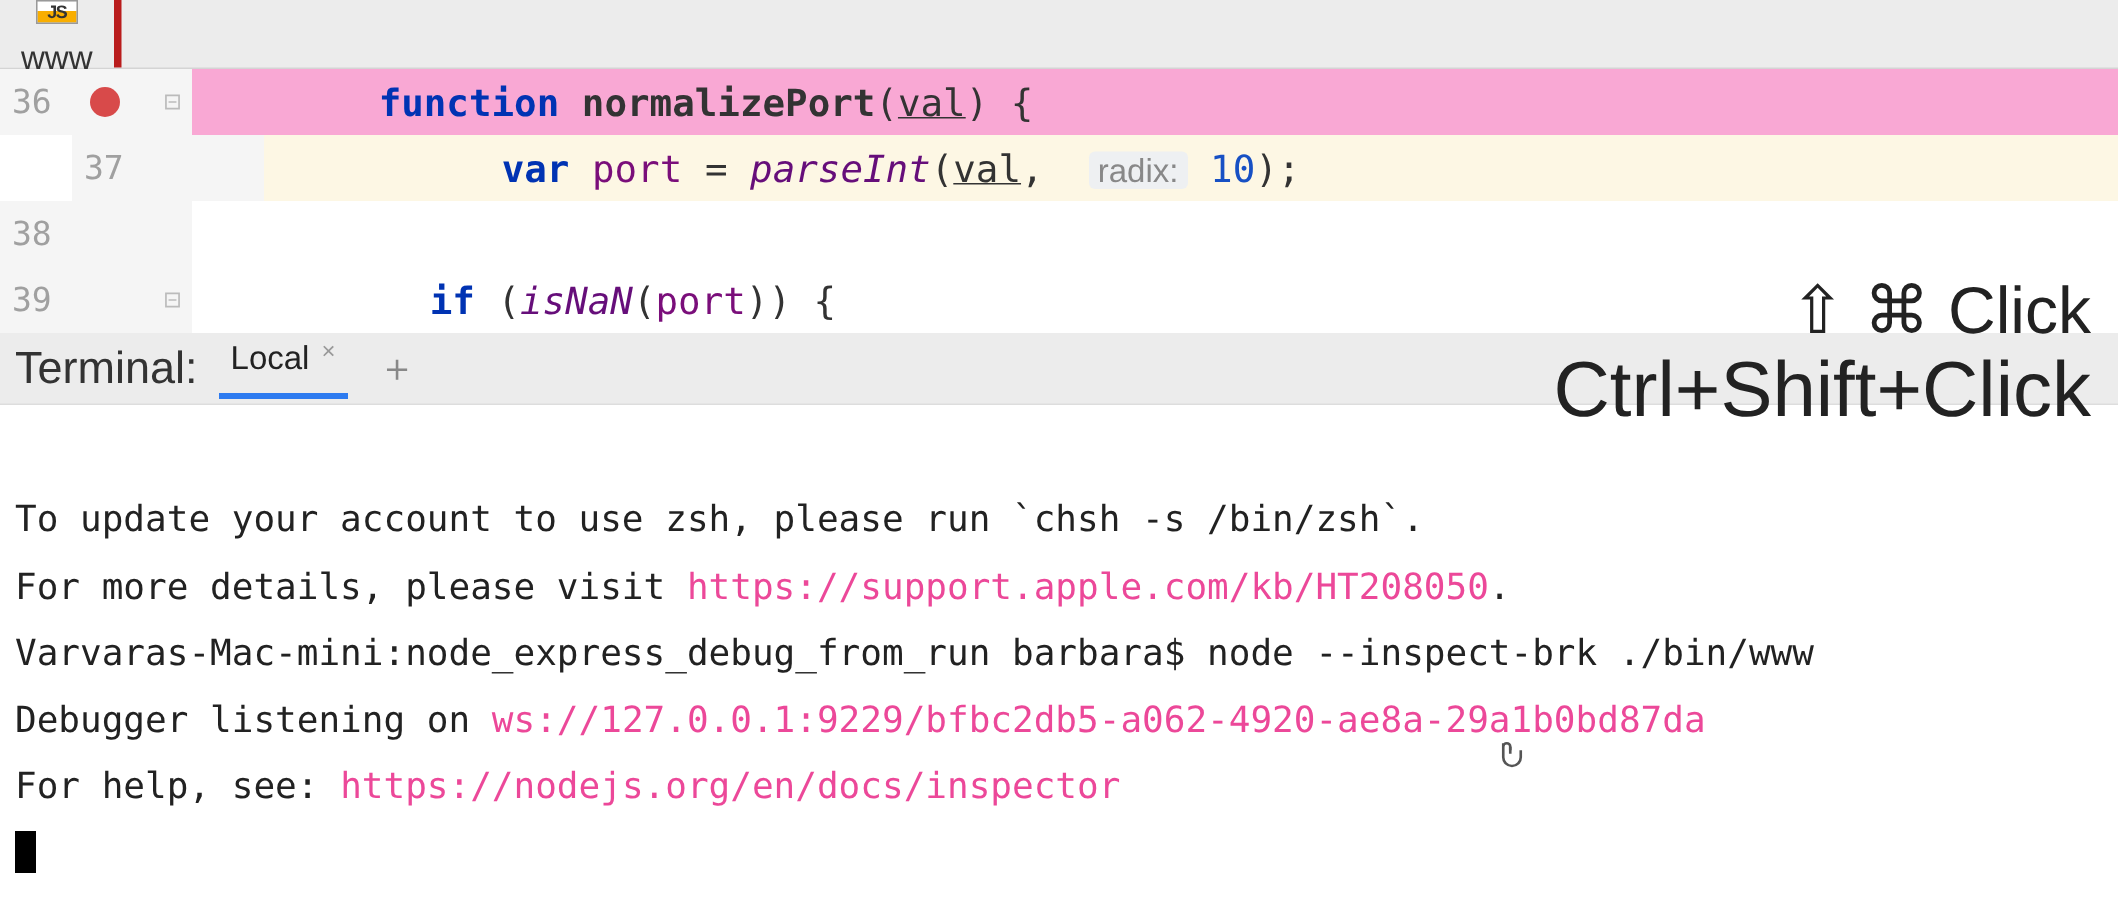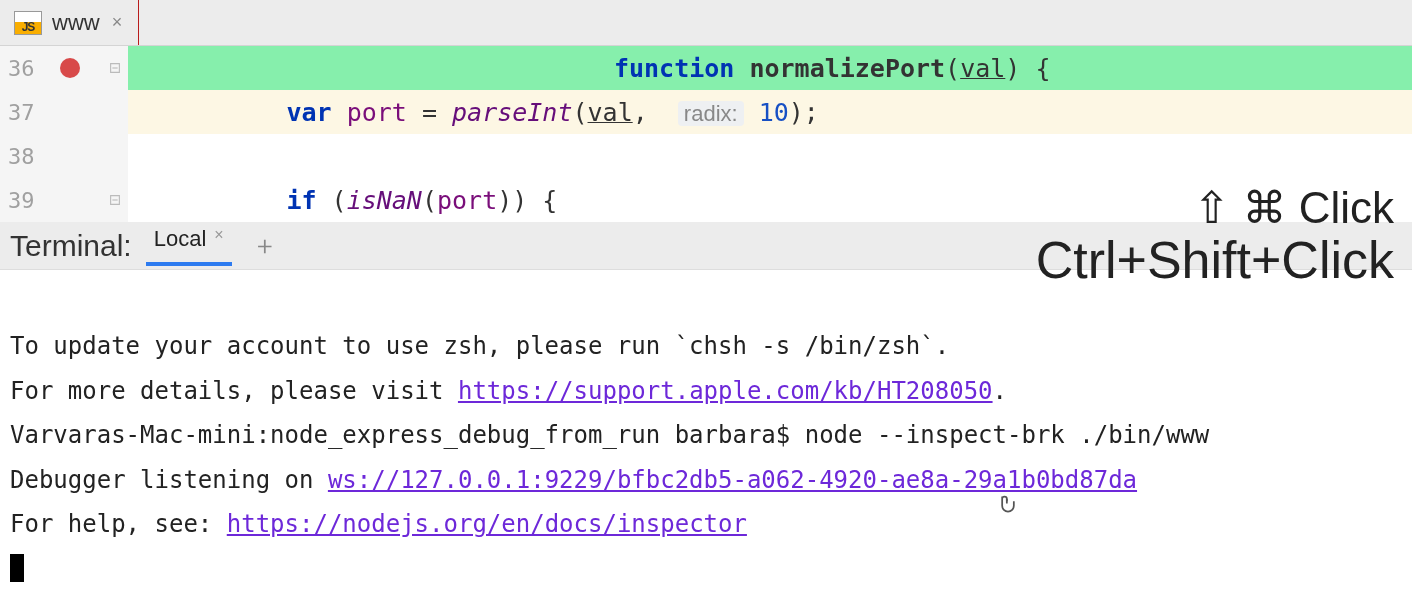--- a/index.html
+++ b/index.html
@@ -1,30 +1,30 @@
 <!DOCTYPE html>
 <html><head>
 <meta charset="utf-8">
 <style>
   * { margin: 0; padding: 0; box-sizing: border-box; }
   html, body { width: 1412px; height: 600px; overflow: hidden; font-family: -apple-system, "Segoe UI", Arial, sans-serif; background: #fff; }
   .root { display: flex; flex-direction: column; height: 100%; }
 
   
   .tabbar { display: flex; align-items: stretch; height: 46px; background: #ececec; border-bottom: 1px solid #d4d4d4; }
-  .tab { display: flex; align-items: center; gap: 10px; padding: 0 14px; background: #ececec; border-right: 1px solid #b91c1c; cursor: pointer; }
+  .tab { display: flex; align-items: center; gap: 10px; padding: 0 14px; background: #ececec; border-right: 5px solid #b91c1c; cursor: pointer; flex-direction: column; }
   .js-badge { width: 28px; height: 24px; background: linear-gradient(#fff 0 45%, #f9ae00 45% 100%); border: 1px solid #999; display: flex; align-items: flex-end; justify-content: center; font-size: 12px; font-weight: 700; color: #333; letter-spacing: -1px; }
   .tab-title { font-size: 22px; color: #333; }
   .tab-close { font-size: 18px; color: #888; padding: 2px; }
 
   
   .editor { flex: 0 0 auto; }
   .line { display: flex; align-items: center; height: 44px; font-family: Menlo, Consolas, monospace; font-size: 25px; }
-  .line.hl-red { background: #86efac; text-align: center; }
-  .line.hl-yel { background: #fdf7e4; }
+  .line.hl-red { background: #f9a8d4; }
+  .line.hl-yel { background: #fdf7e4; margin-left: 48px; }
   .gutter { flex: 0 0 128px; display: flex; align-items: center; color: #a0a0a0; font-size: 22px; background: #f5f5f5; height: 100%; position: relative; }
   .ln { position: absolute; left: 8px; }
   .bp { position: absolute; left: 60px; width: 20px; height: 20px; background: #d84a4a; border-radius: 50%; }
   .fold { position: absolute; right: 6px; color: #aaa; font-size: 18px; display: flex; align-items: center; }
   .code { padding-left: 4px; white-space: pre; flex: 1; }
   .indent1 { padding-left: 38px; }
   .kw { color: #0033b3; font-weight: 700; }
   .fn { color: #333; font-weight: bold; }
   .id { color: #660e7a; font-style: italic; }
   .param { color: #333; text-decoration: underline; text-decoration-thickness: 1px; }
@@ -43,21 +43,21 @@
 
   
   .term-header { height: 48px; background: #ececec; display: flex; align-items: center; padding: 0 10px; gap: 14px; border-bottom: 1px solid #ddd; }
   .term-label { font-size: 30px; color: #333; text-align: center; }
   .term-tab { font-size: 22px; color: #222; padding: 0 8px 10px; border-bottom: 4px solid #2d7bf0; display: flex; align-items: flex-start; gap: 8px; }
   .term-tab-close { font-size: 16px; color: #999; }
   .term-add { font-size: 26px; color: #888; cursor: pointer; padding: 0 6px; }
 
   
   .terminal { flex: 1; padding: 10px 10px; font-family: Menlo, Consolas, monospace; font-size: 24px; line-height: 1.85; color: #222; white-space: pre-wrap; overflow: hidden; position: relative; }
-  .tlink { color: #6d28d9; text-decoration: underline; cursor: pointer; }
+  .tlink { color: #ec4899; cursor: pointer; }
   .cursor-block { display: inline-block; width: 14px; height: 28px; background: #000; vertical-align: text-bottom; }
   .pointer-cursor { position: absolute; left: 900px; top: 170px; font-size: 26px; color: #444; pointer-events: none; }
 </style>
 </head>
 <body>
 
 <div class="root">
 
   <div class="tabbar">
     <div class="tab">

